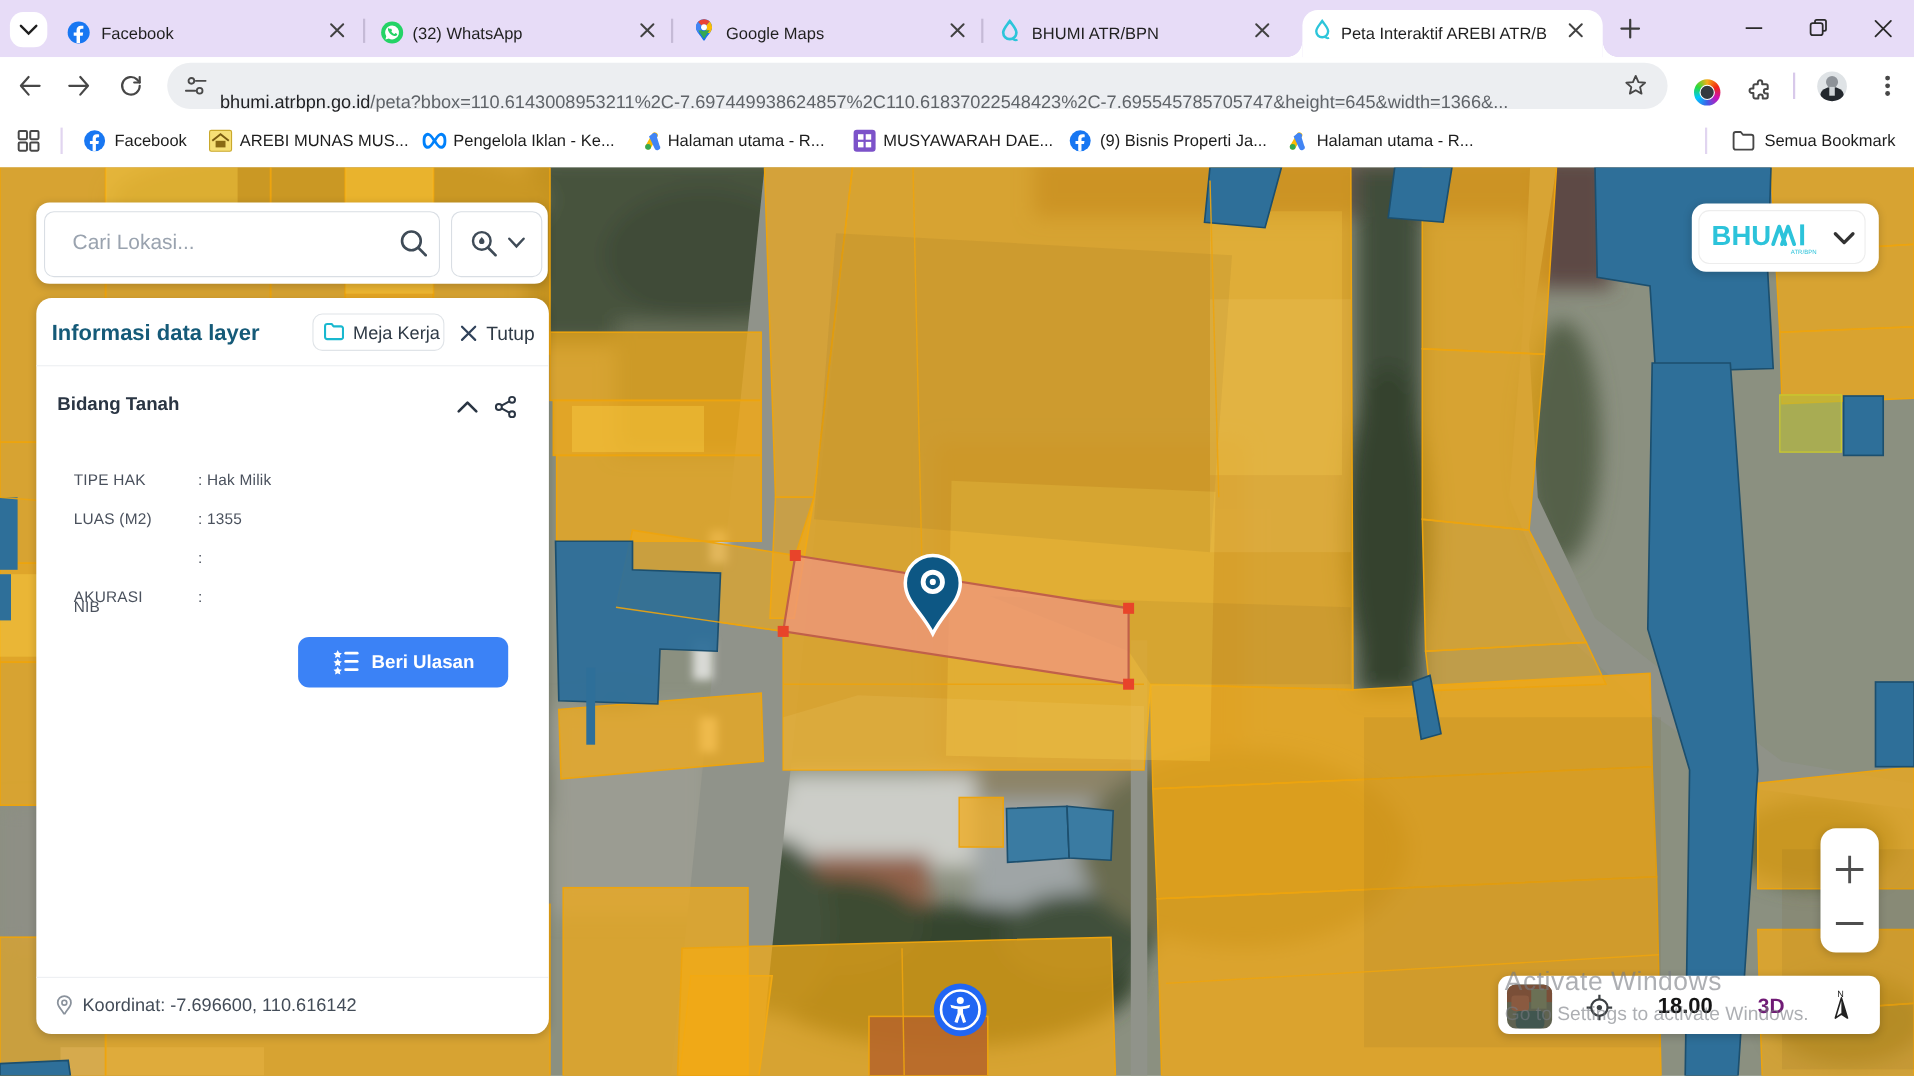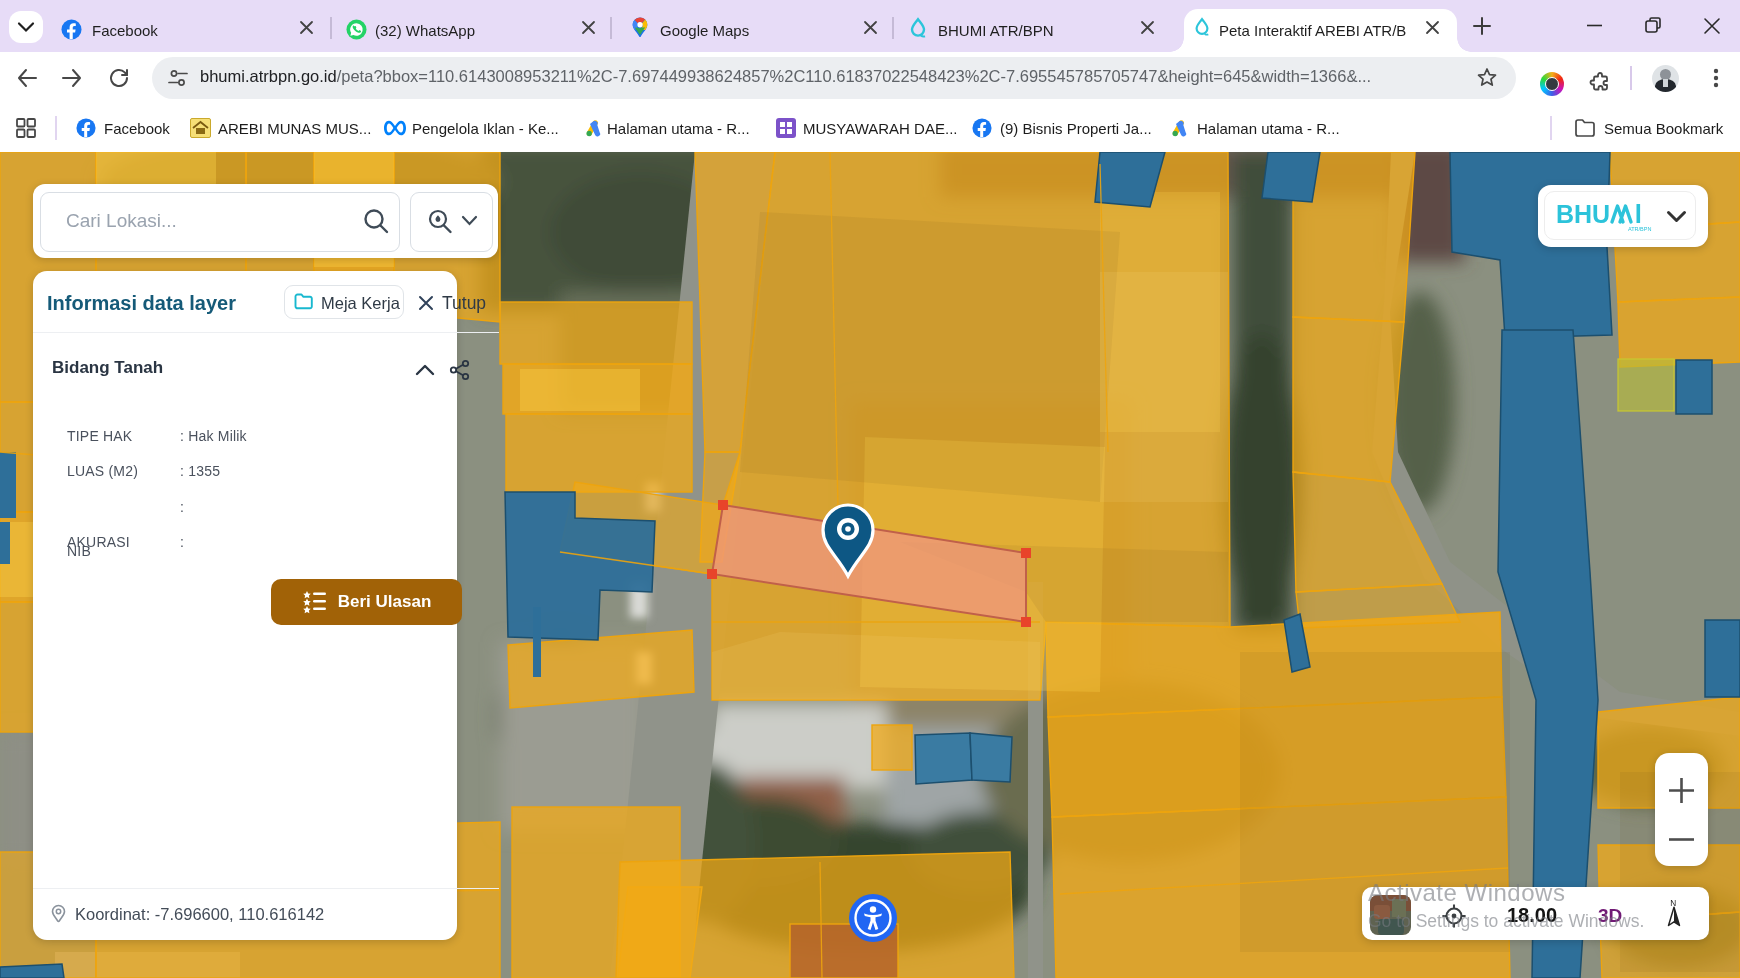--- a/index.html
+++ b/index.html
@@ -11,27 +11,27 @@
   #toolbar { position:absolute; left:0; top:52px; width:1740px; height:53px; background:#ffffff; }
   #bookmarks { position:absolute; left:0; top:105px; width:1740px; height:47px; background:#ffffff; }
   .bktext { font-size:15px; color:#1c1c1c; white-space:nowrap; }
   #toolbar > .abs { margin-top:-52px; }
   #bookmarks > .abs { margin-top:-105px; }
   
   #map { position:absolute; left:0; top:152px; width:1740px; height:826px; background:#9aa08e; overflow:hidden; }
   
   .card { position:absolute; background:#fff; border-radius:14px; box-shadow:0 2px 8px rgba(0,0,0,.18); }
   #searchcard { left:33px; top:184px; width:465px; height:74px; border-radius:12px;text-align:center; }
-  #panel { left:33px; top:271px; width:424px; height:669px; border-radius:14px; }
+  #panel { left:33px; top:271px; width:466px; height:669px; border-radius:14px; }
   #bhumibox { left:1538px; top:185px; width:170px; height:62px; border-radius:13px; }
   #zoomctl { left:1655px; top:753px; width:53px; height:113px; border-radius:14px; }
   #bottombar { left:1362px; top:887px; width:347px; height:53px; border-radius:10px; }
   .lbl { font-size:14px; color:#4a515d; letter-spacing:0.2px; }
   .btn-o { border:2px solid #155a78; border-radius:10px; display:flex; align-items:center; justify-content:center; font-size:17px; font-weight:bold; color:#155a78; background:#fff; }
-  .btn-f { background:#a16207; border-radius:10px; display:flex; align-items:center; justify-content:center; font-size:17px; font-weight:bold; }
+  .btn-f { background:#3b82f6; border-radius:10px; display:flex; align-items:center; justify-content:center; font-size:17px; font-weight:bold; }
 </style>
 </head>
 <body>
 <div id="map">
 <svg width="1740" height="826" viewBox="0 0 1740 826">
 <defs>
   <filter id="b1" x="-30%" y="-30%" width="160%" height="160%">
           <feGaussianBlur stdDeviation="9"></feGaussianBlur>
         </filter>
   <filter id="b2" x="-30%" y="-30%" width="160%" height="160%">
@@ -277,21 +277,21 @@
       <path d="M19,11 a8,8 0 1 1 -2.3-5.6 L19,8" stroke="#474747" stroke-width="2" fill="none" stroke-linecap="round"></path>
       <path d="M19,3 v5 h-5" stroke="#474747" stroke-width="2" fill="none" stroke-linecap="round" stroke-linejoin="round"></path>
     </svg>
   <div class="abs" style="left:152px;top:57px;width:1364px;height:42px;background:#eceef1;border-radius:21px;"></div>
   <svg class="abs" style="left:168px;top:69px;" width="20" height="18" viewBox="0 0 20 18">
       <circle cx="6" cy="4.5" r="2.6" fill="none" stroke="#4a4a4a" stroke-width="1.7"></circle>
       <path d="M10,4.5 H19" stroke="#4a4a4a" stroke-width="1.7" stroke-linecap="round"></path>
       <circle cx="13.5" cy="13.5" r="2.6" fill="none" stroke="#4a4a4a" stroke-width="1.7"></circle>
       <path d="M1,13.5 H9.5" stroke="#4a4a4a" stroke-width="1.7" stroke-linecap="round"></path>
     </svg>
-  <span class="abs" style="left:200px;top:67px;font-size:16.5px;color:#202124;">bhumi.atrbpn.go.id<span style="color:#5f6368;">/peta?bbox=110.6143008953211%2C-7.697449938624857%2C110.61837022548423%2C-7.695545785705747&amp;height=645&amp;width=1366&amp;...</span></span>
+  <span class="abs" style="left:200px;top:84px;font-size:16.5px;color:#202124;">bhumi.atrbpn.go.id<span style="color:#5f6368;">/peta?bbox=110.6143008953211%2C-7.697449938624857%2C110.61837022548423%2C-7.695545785705747&amp;height=645&amp;width=1366&amp;...</span></span>
   <svg class="abs" style="left:1475px;top:66px;" width="24" height="24" viewBox="0 0 24 24">
       <path d="M12,3 l2.5,5.6 6,0.6 -4.5,4 1.3,5.9 -5.3-3.1 -5.3,3.1 1.3-5.9 -4.5-4 6-0.6 Z" fill="none" stroke="#474747" stroke-width="1.7" stroke-linejoin="round"></path>
     </svg>
   <div class="abs" style="left:1540px;top:72px;width:24px;height:24px;border-radius:50%;background:conic-gradient(#f5af19,#f12711,#c913b9,#405de6,#00c6ff,#2bd93b,#f5af19);"></div>
   <div class="abs" style="left:1545px;top:77px;width:14px;height:14px;border-radius:50%;background:#343a40;border:1.5px solid #fff;"></div>
   <svg class="abs" style="left:1588px;top:71px;" width="24" height="24" viewBox="0 0 24 24">
       <path d="M10,4 a2,2 0 0 1 4,0 v1.5 h3.5 a1.5,1.5 0 0 1 1.5,1.5 v3 h-1.5 a2,2 0 0 0 0,4 H19 v3 a1.5,1.5 0 0 1 -1.5,1.5 h-3 V17 a2,2 0 0 0 -4,0 v1.5 h-3 A1.5,1.5 0 0 1 6,17 v-3.5 H4.5 a2,2 0 0 1 0-4 H6 V7 a1.5,1.5 0 0 1 1.5-1.5 H10 Z" fill="none" stroke="#474747" stroke-width="1.8" stroke-linejoin="round"></path>
     </svg>
   <div class="abs" style="left:1630px;top:66px;width:2px;height:24px;background:#d8c9ea;"></div>
   <div class="abs" style="left:1652px;top:65px;width:27px;height:27px;border-radius:50%;background:#dfe3e6;overflow:hidden;">

